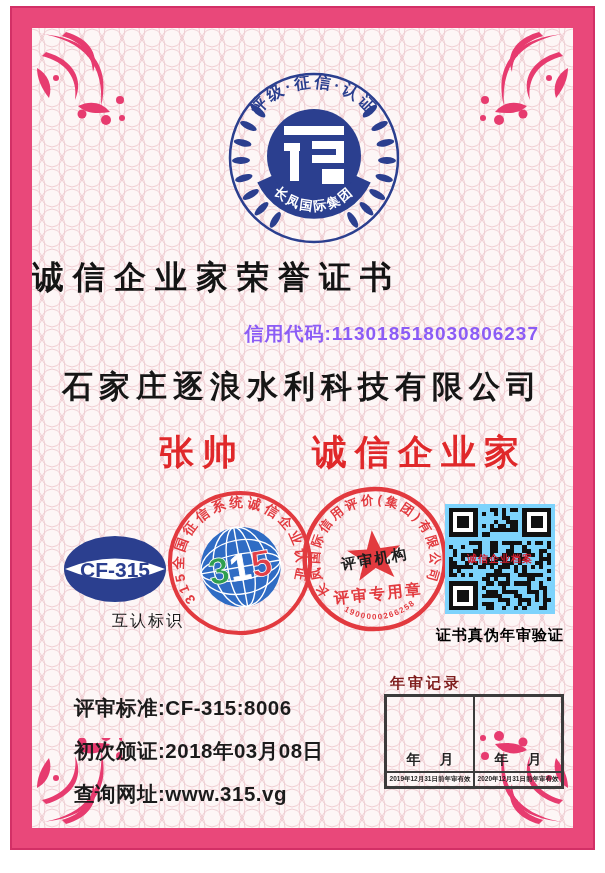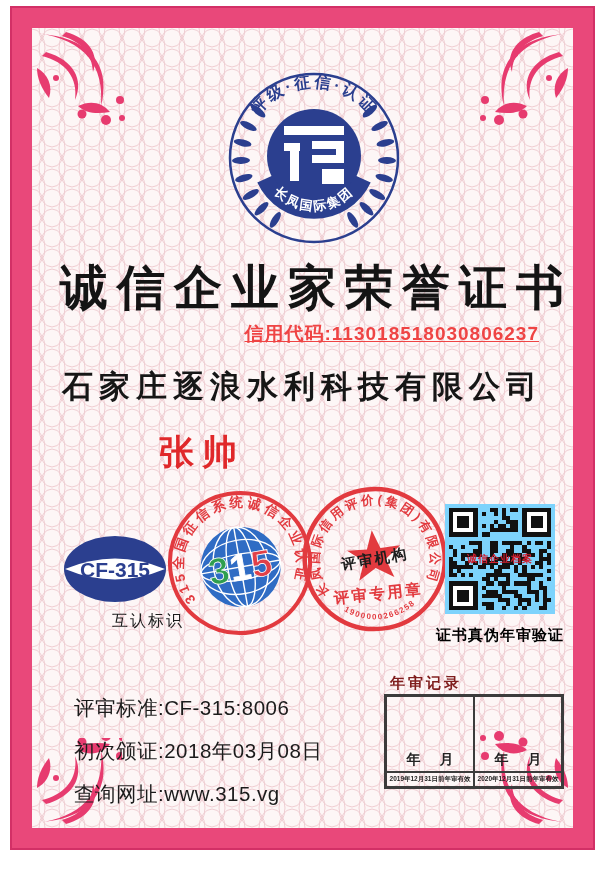--- a/index.html
+++ b/index.html
@@ -4,32 +4,32 @@
 <style>
   html,body{margin:0;padding:0;background:#ffffff;}
   .page{position:relative;width:605px;height:873px;background:#ffffff;overflow:hidden;
         font-family:"Liberation Sans","DejaVu Sans",sans-serif;}
   .frame{position:absolute;left:12px;top:8px;width:581px;height:840px;
          background:#e9487a;box-shadow:0 0 0 2px #d23066;}
   .inner{position:absolute;left:20px;top:20px;right:20px;bottom:20px;background:#fdf6f6;overflow:hidden;}
   .guilloche{position:absolute;left:0;top:0;width:100%;height:100%;}
   .corner{position:absolute;color:#e73b6f;}
   .abs{position:absolute;}
-  .title{width:100%;text-align:right;font-size:48px;font-weight:bold;color:#141414;
+  .title{width:100%;text-align:left;font-size:32px;font-weight:bold;color:#141414;
          letter-spacing:9px;white-space:nowrap;}
-  .credit{font-size:19px;font-weight:bold;color:#ef4444;letter-spacing:1px;white-space:nowrap;text-decoration:underline;}
+  .credit{font-size:19px;font-weight:bold;color:#8b5cf6;letter-spacing:1px;white-space:nowrap;}
   .company{width:100%;text-align:center;font-size:31px;font-weight:bold;color:#161616;
            letter-spacing:6px;white-space:nowrap;}
   .redname{font-size:35px;font-weight:bold;color:#e0282a;letter-spacing:8px;white-space:nowrap;}
   .caption{font-size:16px;font-weight:normal;color:#1c1c1c;letter-spacing:2px;margin-left:28px;}
   .qrbox{width:110px;height:110px;background:#7dd3fc;position:relative;}
   .qrbox svg{position:absolute;left:4px;top:4px;width:102px;height:102px;}
   .qroverlay{position:absolute;left:0;top:48px;width:100%;text-align:center;
              font-size:10px;font-weight:bold;color:#d21f2f;letter-spacing:1px;z-index:2;}
-  .detail-line{font-size:20.5px;font-weight:normal;color:#1b1b1b;letter-spacing:0.5px;
+  .detail-line{font-size:20.5px;font-weight:bold;color:#1b1b1b;letter-spacing:0.5px;
                margin-bottom:15px;white-space:nowrap;}
   .ar-title{font-size:15px;font-weight:bold;color:#7f1d1d;letter-spacing:3px;}
   .ar-table{display:grid;grid-template-columns:88px 88px;grid-template-rows:76px 15px;
             border:2px solid #3c3c3c;background:transparent;}
   .ar-cell{border:1px solid #3c3c3c;display:flex;align-items:flex-end;justify-content:space-around;
            padding:0 10px 2px 10px;font-size:14px;font-weight:bold;color:#222;}
   .ar-note{border:1px solid #3c3c3c;display:flex;align-items:center;justify-content:center;
            font-size:6.5px;font-weight:bold;color:#222;white-space:nowrap;}
 </style>
 </head>
@@ -123,20 +123,21 @@
         <path id="ribArc" d="M 46,109 A 54,54 0 0 0 144,109" fill="none" stroke="#2b3f8f" stroke-width="17"></path>
         <text text-anchor="middle" font-size="13" font-weight="bold" fill="#ffffff" letter-spacing="2">
           <textPath href="#ribArc" startOffset="50%">长凤国际集团</textPath>
         </text>
       </svg>
 
       <div class="abs title" style="top:228px;">诚信企业家荣誉证书</div>
       <div class="abs credit" style="right:34px;top:293px;">信用代码:113018518030806237</div>
       <div class="abs redname" style="left:127px;top:401px;">张帅</div>
       <div class="abs company" style="top:338px;">石家庄逐浪水利科技有限公司</div>
+      <div class="abs redname" style="left:280px;top:401px;">诚信企业家</div>
 
       <svg class="abs" style="left:30px;top:505px;width:106px;height:72px;" viewBox="0 0 106 72">
         <ellipse cx="53" cy="36" rx="51" ry="33" fill="#2b3f8f"></ellipse>
         <path d="M 3,36 Q 53,15 103,36 Q 53,57 3,36 Z" fill="#ffffff"></path>
         <text x="53" y="44" text-anchor="middle" font-size="21" font-weight="bold" fill="#2b3f8f">CF-315</text>
       </svg>
       <div class="abs caption" style="left:52px;top:583px;">互认标识</div>
 
       <svg class="abs" style="left:132px;top:459px;width:152px;height:152px;transform:rotate(-10deg);" viewBox="0 0 152 152">
         <circle cx="76" cy="76" r="70" fill="none" stroke="#e23a3f" stroke-width="4"></circle>

